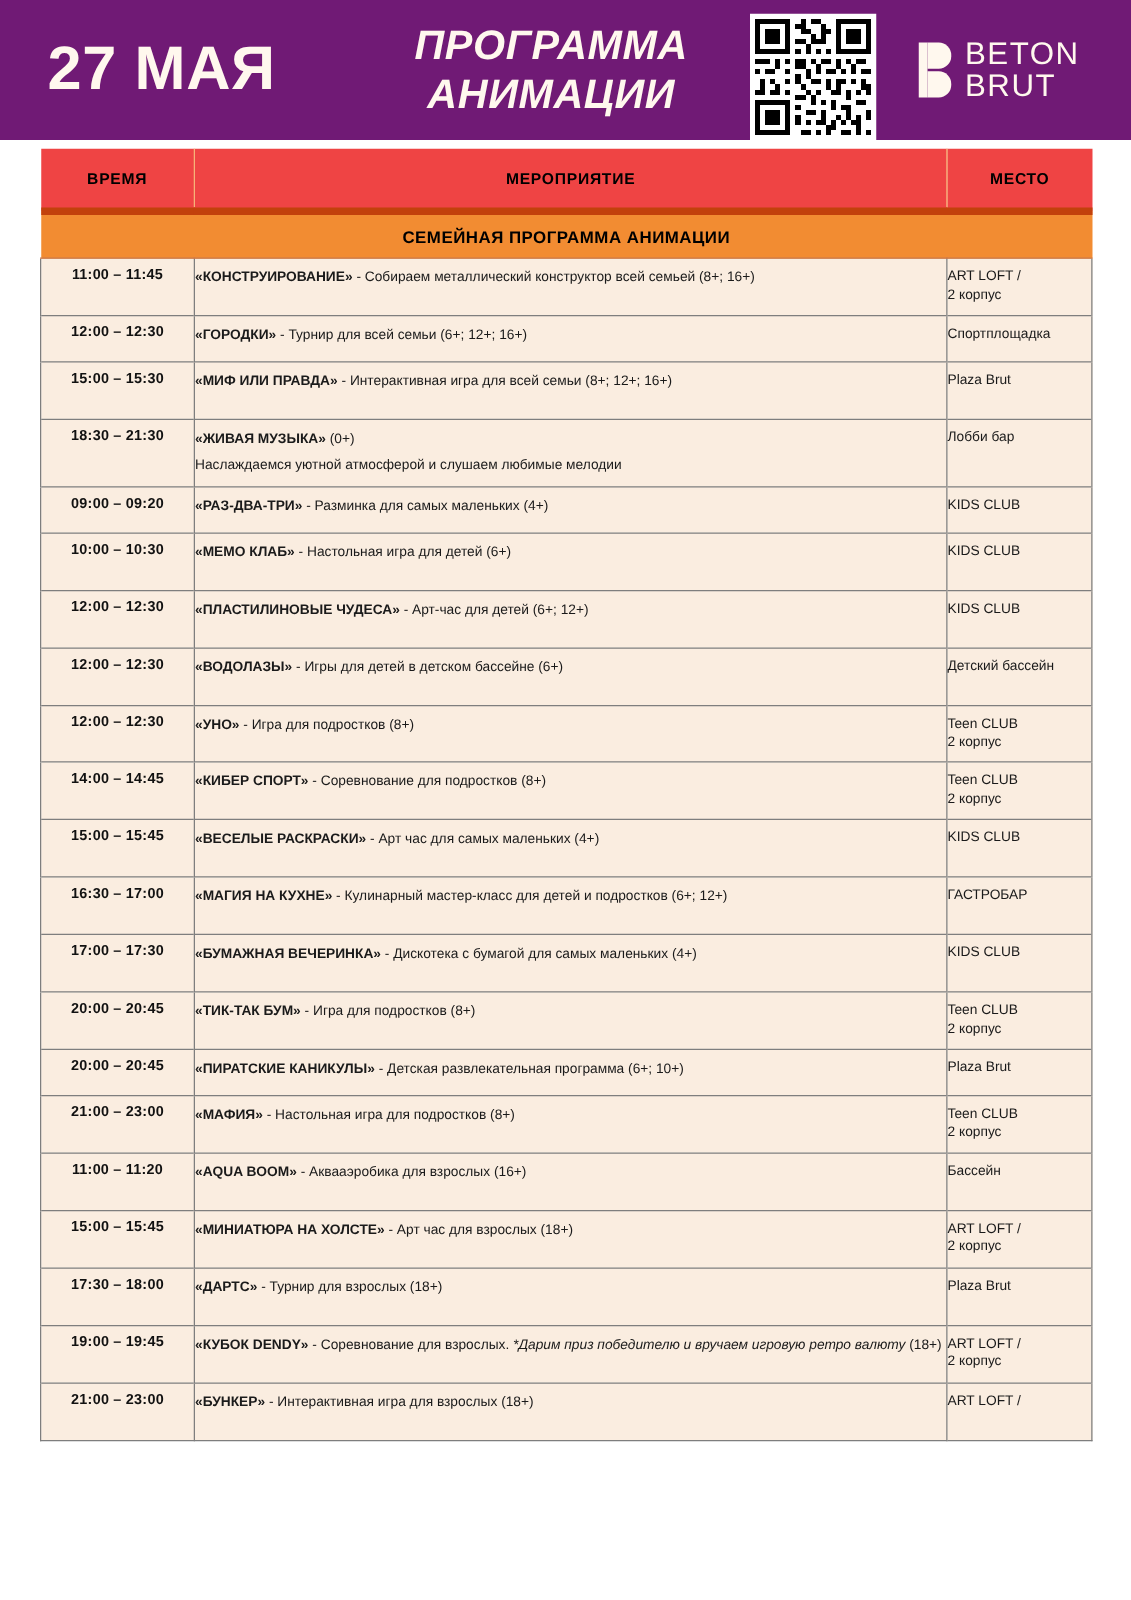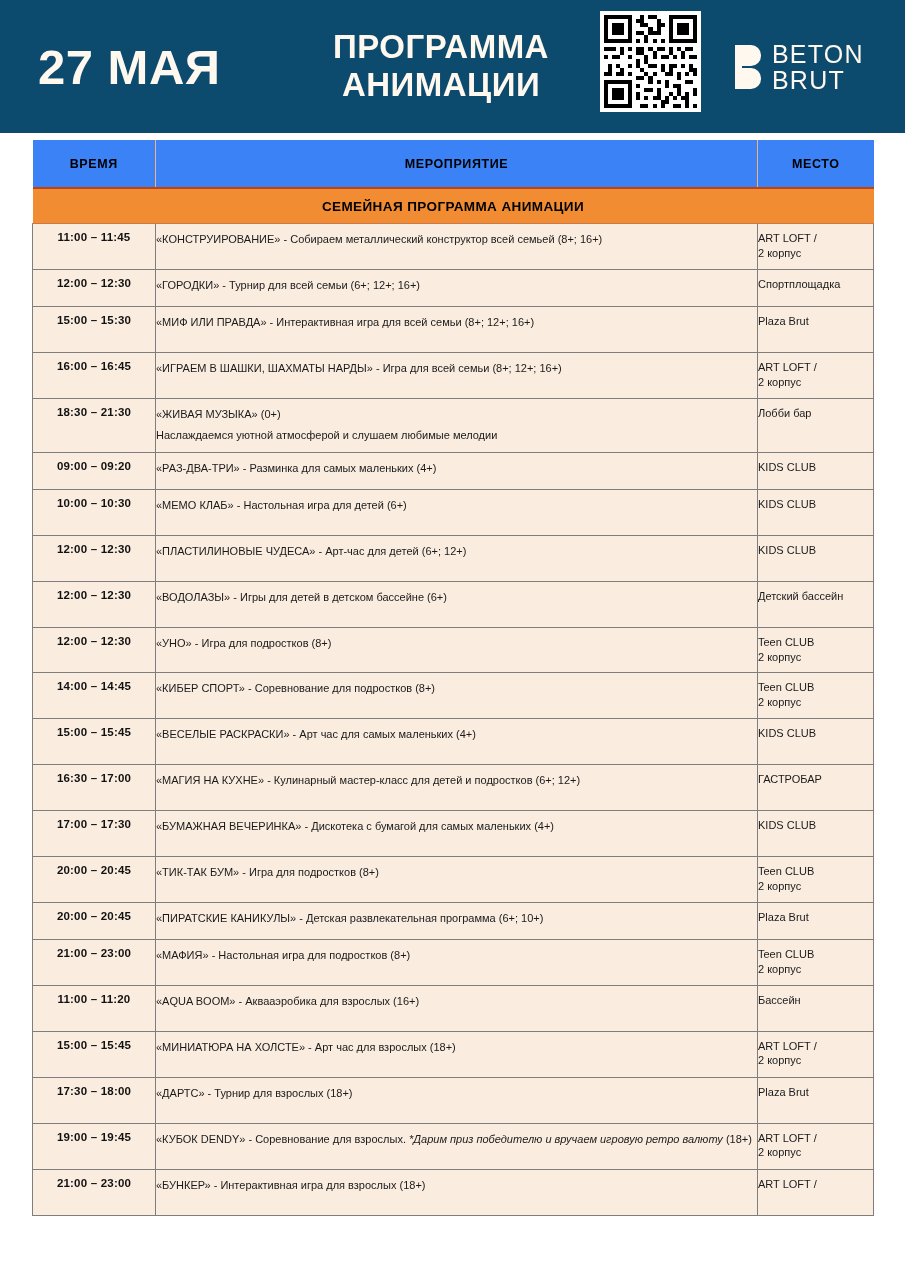--- a/index.html
+++ b/index.html
@@ -13,22 +13,22 @@
     height: 1280px;
     font-family: "Liberation Sans", "DejaVu Sans", sans-serif;
     color: #1a1a1a;
     overflow: hidden;
     position: relative;
   }
 
   
   .banner {
     position: relative;
-    height: 133px;
-    background: #0c4a6e;
+    height: 112px;
+    background: #701a75;
     display: flex;
     align-items: center;
     overflow: hidden;
   }
   .banner-date {
     position: absolute;
     left: 38px;
     top: 50%;
     transform: translateY(-50%);
     font-size: 49px;
@@ -43,20 +43,21 @@
     left: 286px;
     top: 50%;
     transform: translateY(-50%);
     width: 310px;
     text-align: center;
     font-size: 33px;
     font-weight: bold;
     color: #FFF8EE;
     line-height: 1.18;
     letter-spacing: 0.5px;
+    font-style: italic;
   }
   .banner-title .ln { display: block; }
 
   .qr-wrap {
     position: absolute;
     left: 600px;
     top: 11px;
     width: 101px;
     height: 101px;
     background: #ffffff;
@@ -125,42 +126,42 @@
     width: 841px;
     border-collapse: collapse;
     table-layout: fixed;
     margin-top: 7px;
   }
   table.prog col.c-time  { width: 123px; }
   table.prog col.c-event { width: 602px; }
   table.prog col.c-place { width: 116px; }
 
   thead th {
-    background: #3b82f6;
+    background: #ef4444;
     color: #000000;
     font-size: 12.5px;
     font-weight: bold;
     letter-spacing: 0.6px;
     height: 45px;
     vertical-align: middle;
     border: none;
     border-right: 1px solid #F7B277;
   }
   thead th:last-child { border-right: none; }
 
   tr.section-row td {
     background: #F28C32;
     color: #000000;
     font-size: 13.5px;
     font-weight: bold;
     letter-spacing: 0.4px;
     text-align: center;
     height: 32px;
     vertical-align: middle;
-    border-top: 2px solid #c2410c;
+    border-top: 6px solid #c2410c;
     border-bottom: 1px solid #C9784B;
   }
 
   tr.evt td {
     background: #FAEDE0;
     border-top: 1px solid #7E7E7E;
     border-left: 1px solid #7E7E7E;
     border-right: 1px solid #7E7E7E;
     border-bottom: none;
     vertical-align: top;
@@ -177,21 +178,21 @@
     white-space: nowrap;
     color: #111;
   }
   td.event {
     font-size: 11px;
     padding-left: 13px;
     padding-right: 8px;
     color: #1a1a1a;
     line-height: 1.55;
   }
-  td.event .nm { font-weight: normal; }
+  td.event .nm { font-weight: bold; }
   td.event .it { font-style: italic; font-weight: normal; }
   td.event .sub { display: block; margin-top: 4px; }
   td.place {
     font-size: 11px;
     padding-left: 8px;
     padding-right: 4px;
     color: #1a1a1a;
     line-height: 1.35;
   }
   td.place .l2 { display: block; }
@@ -358,25 +359,20 @@
         <tr class="evt h-s">
           <td class="time">12:00 – 12:30</td>
           <td class="event"><span class="nm">«ГОРОДКИ»</span><span> - Турнир для всей семьи (6+; 12+; 16+)</span></td>
           <td class="place"><span>Спортплощадка</span></td>
         </tr>
         <tr class="evt h-m">
           <td class="time">15:00 – 15:30</td>
           <td class="event"><span class="nm">«МИФ ИЛИ ПРАВДА»</span><span> - Интерактивная игра для всей семьи (8+; 12+; 16+)</span></td>
           <td class="place"><span>Plaza Brut</span></td>
         </tr>
-        <tr class="evt h-m">
-          <td class="time">16:00 – 16:45</td>
-          <td class="event"><span class="nm">«ИГРАЕМ В ШАШКИ, ШАХМАТЫ НАРДЫ»</span><span> - Игра для всей семьи (8+; 12+; 16+)</span></td>
-          <td class="place"><span>ART LOFT /</span><span class="l2">2 корпус</span></td>
-        </tr>
         <tr class="evt h-s">
           <td class="time">18:30 – 21:30</td>
           <td class="event"><span class="nm">«ЖИВАЯ МУЗЫКА»</span><span> (0+)</span><span class="sub">Наслаждаемся уютной атмосферой и слушаем любимые мелодии</span></td>
           <td class="place"><span>Лобби бар</span></td>
         </tr>
         <tr class="evt h-s">
           <td class="time">09:00 – 09:20</td>
           <td class="event"><span class="nm">«РАЗ-ДВА-ТРИ»</span><span> -  Разминка для самых маленьких (4+)</span></td>
           <td class="place"><span>KIDS CLUB</span></td>
         </tr>

